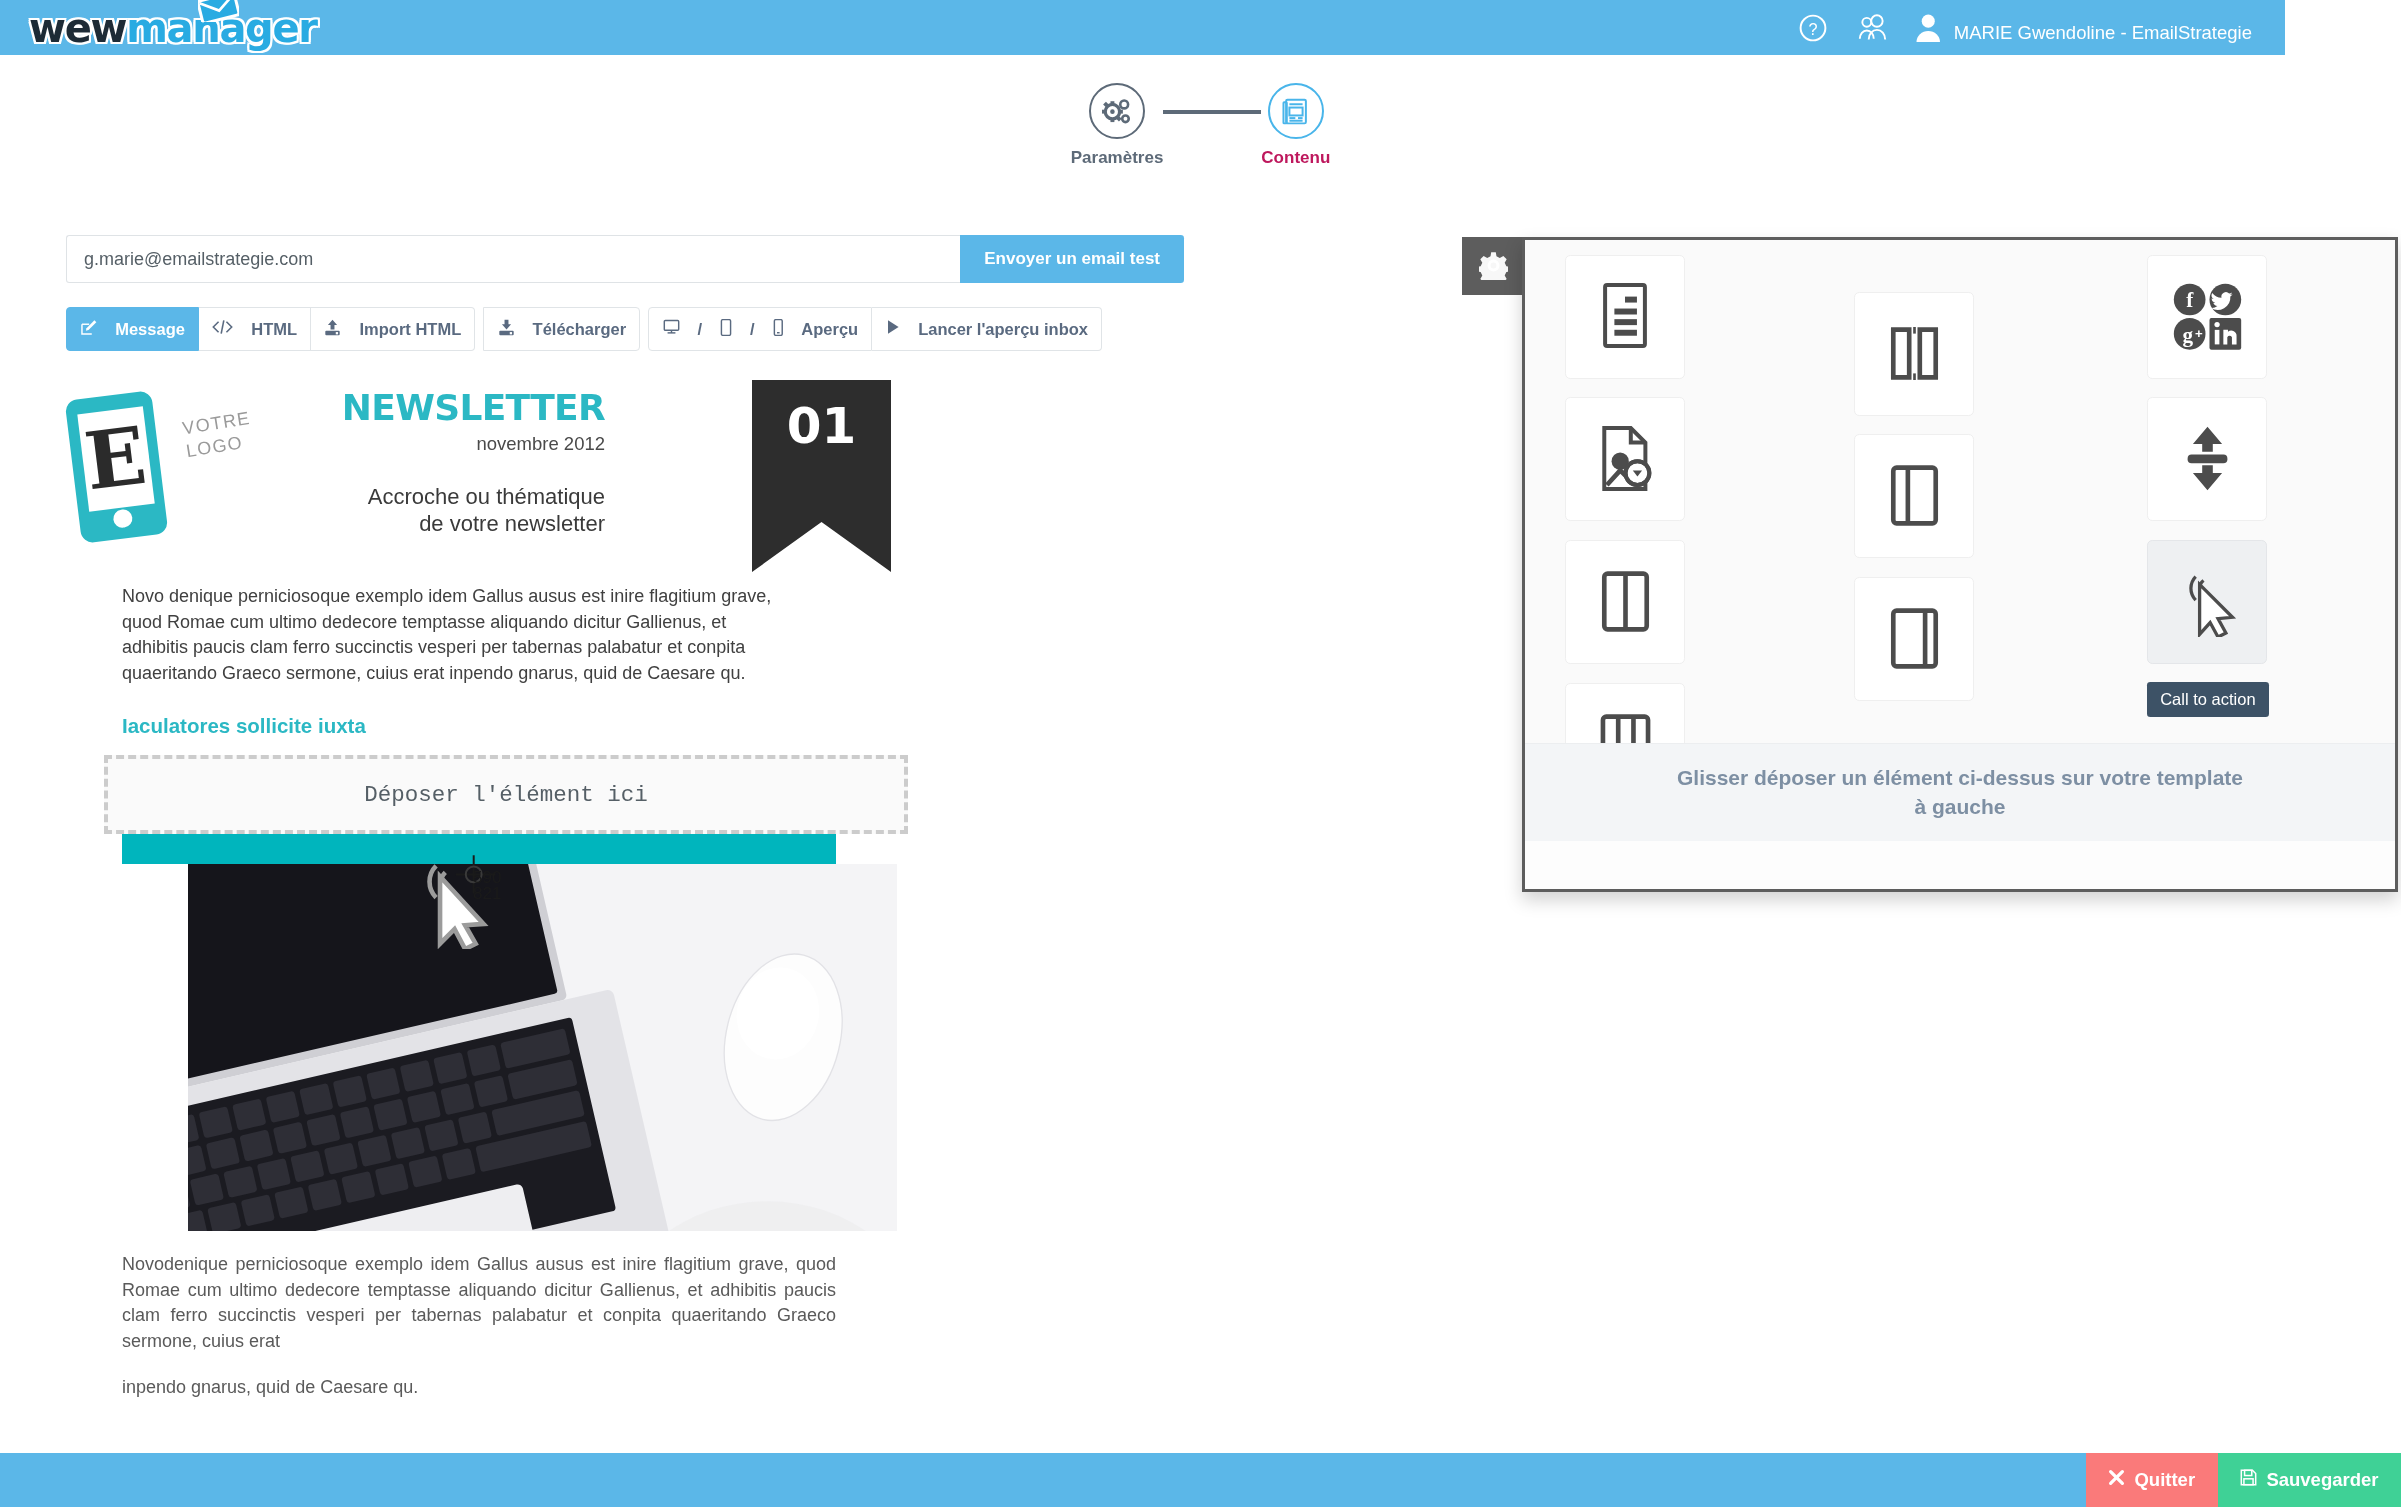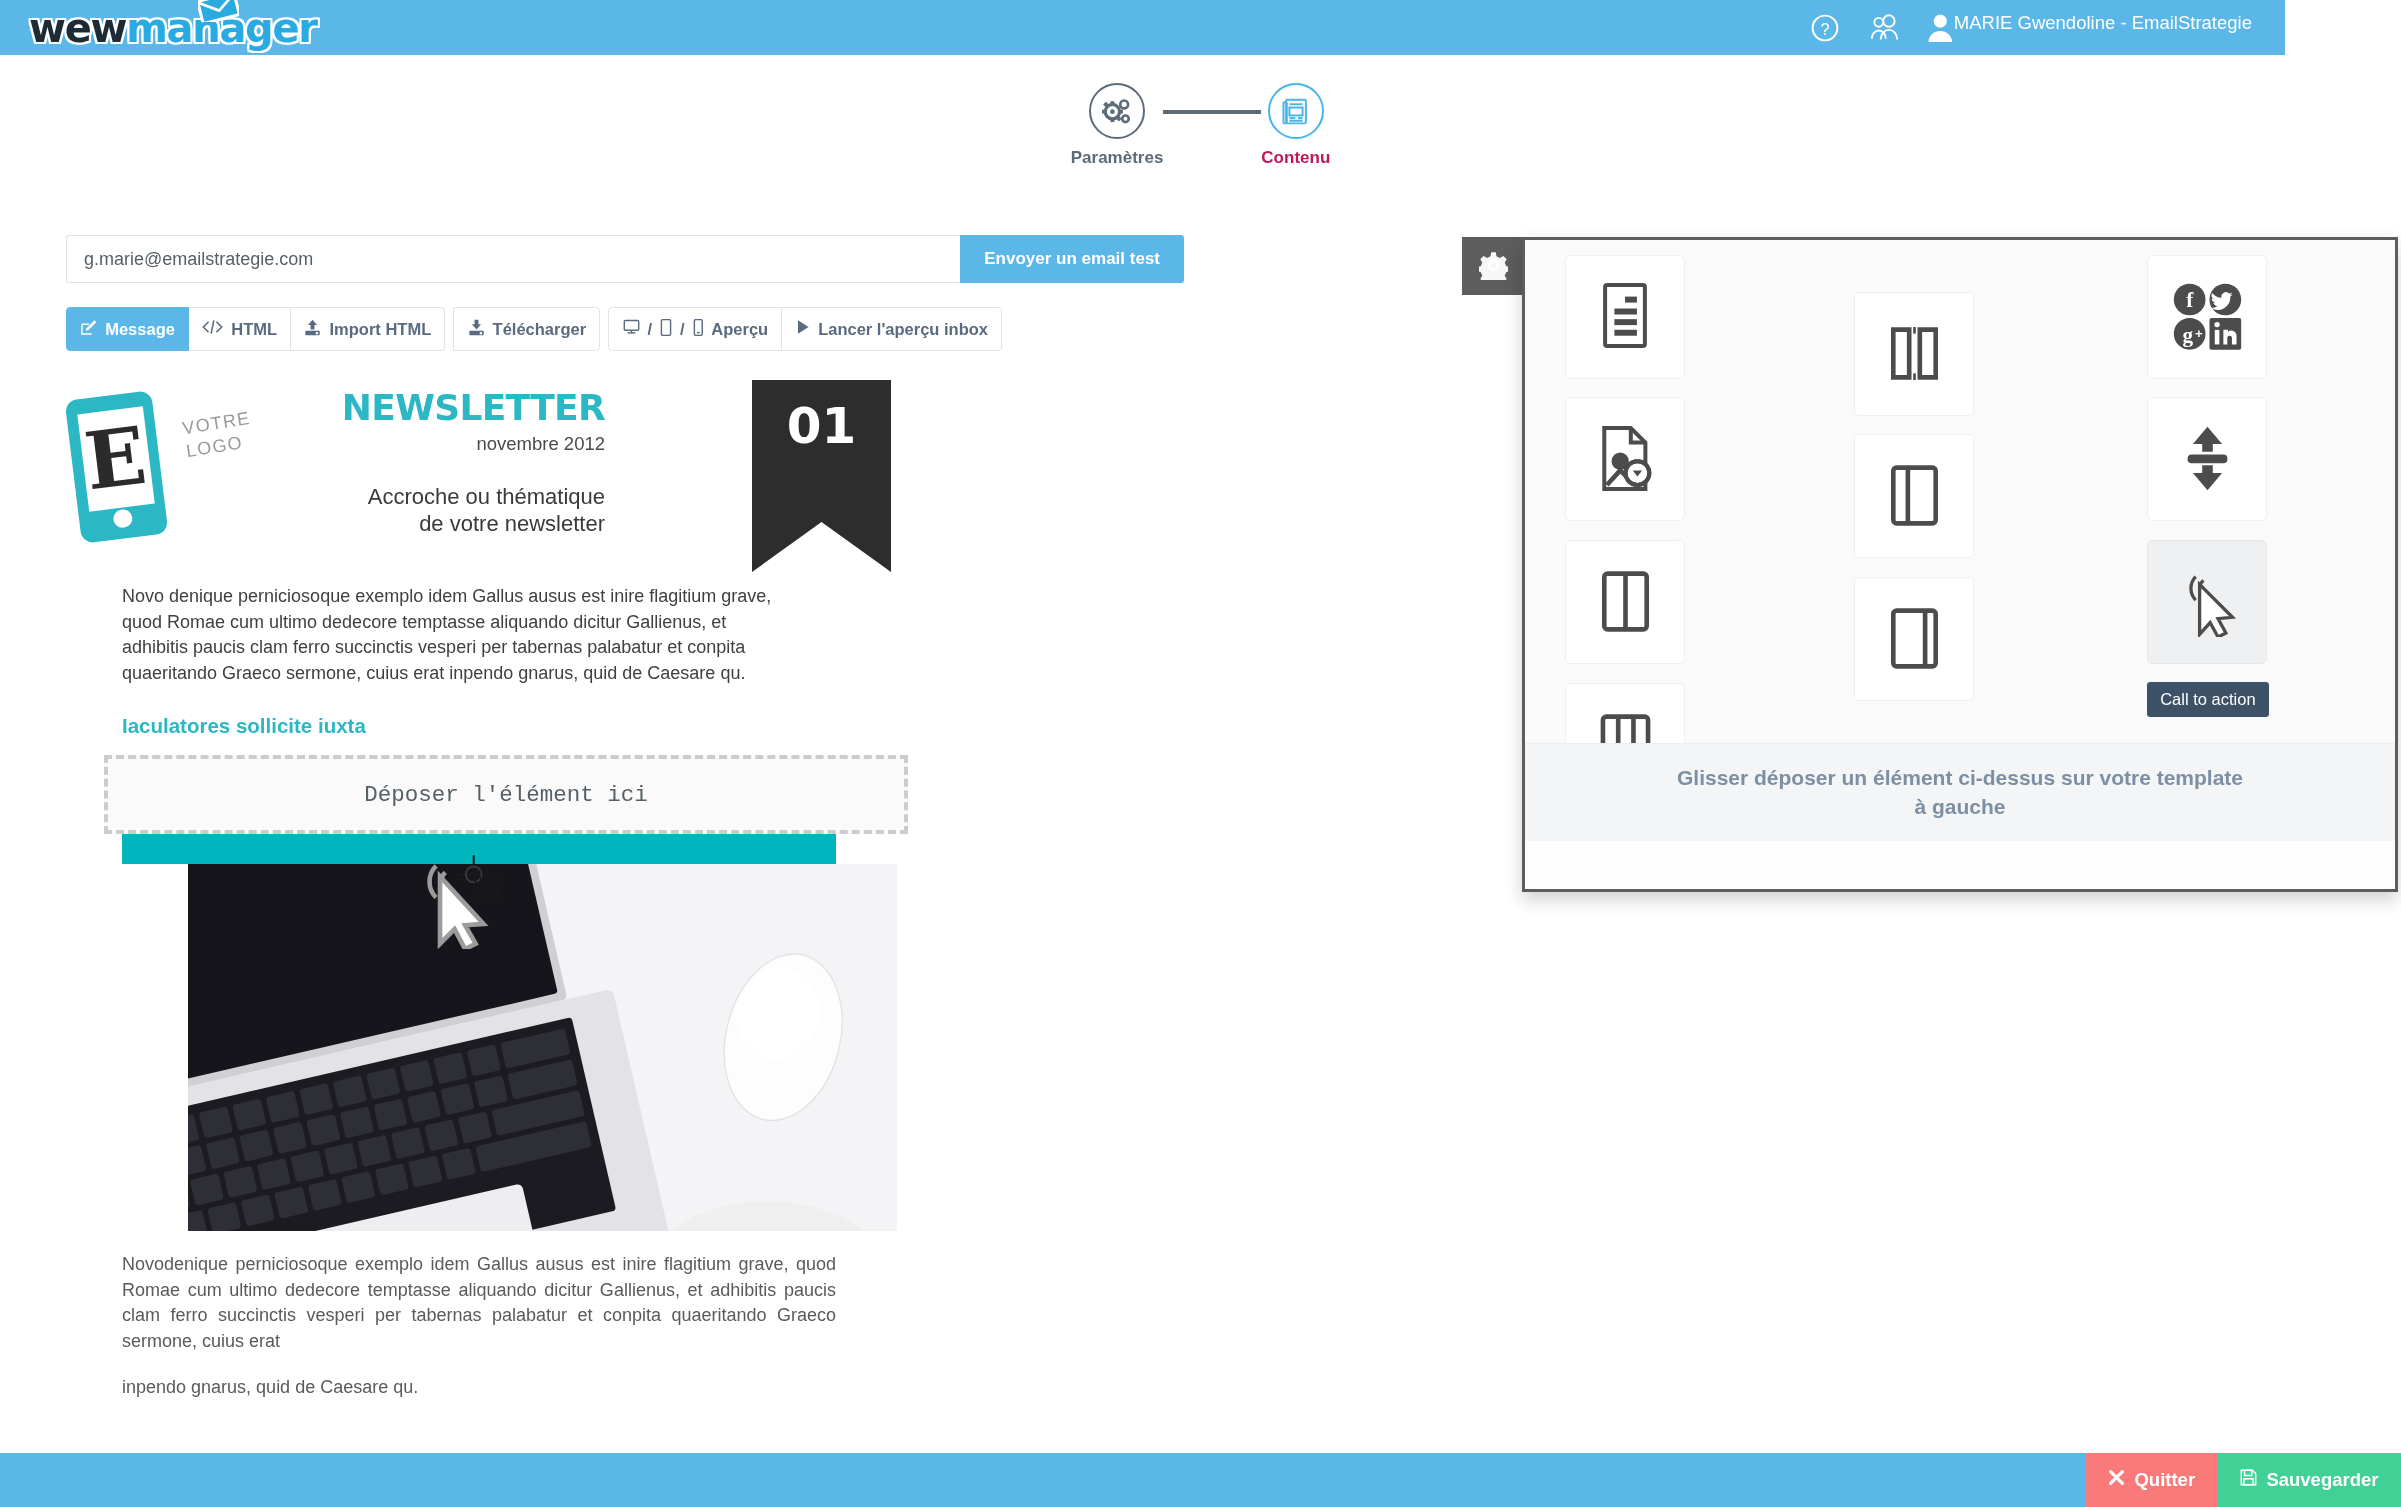--- a/index.html
+++ b/index.html
@@ -21,21 +21,21 @@
     text-shadow: -2px 0 #fff, 2px 0 #fff, 0 -2px #fff, 0 2px #fff,
                  -2px -2px #fff, 2px 2px #fff, 2px -2px #fff, -2px 2px #fff;
   }
   .logo-text .dark { color: #1d2b36; }
   .logo-text .blue { color: #29abe2; }
   .logo-env { position: absolute; left: 169px; top: -10.6px; }
   .header-right {
     margin-left: auto; display: flex; align-items: center; gap: 26.5px; margin-right: 33px;
   }
   .hicon { width: 33px; height: 33px; display: flex; align-items: center; justify-content: center; cursor: pointer; }
-  .user-block { display: flex; align-items: flex-start; gap: 0; cursor: pointer; }
+  .user-block { display: flex; align-items: flex-end; gap: 12px; cursor: pointer; }
   .user-name { color: #ffffff; font-size: 18.5px; }
 
   
   .stepper {
     position: absolute; top: 83px; left: 0; width: 2401px;
     display: flex; justify-content: center; align-items: flex-start;
   }
   .step { display: flex; flex-direction: column; align-items: center; cursor: pointer; }
   .step-circle {
     width: 56px; height: 56px; border-radius: 50%;
@@ -56,21 +56,21 @@
     font-family: "Liberation Sans", sans-serif;
   }
   .email-btn {
     background: #5bb7e8; color: #fff; border: none; font-size: 17px; font-weight: bold;
     padding: 0 24px; border-radius: 0 3.3px 3.3px 0; cursor: pointer;
     font-family: "Liberation Sans", sans-serif;
   }
 
   .toolbar { display: flex; margin-top: 24px; height: 44px; }
   .tbtn {
-    display: flex; align-items: center; gap: 8px;
+    display: flex; align-items: center; gap: 18px;
     border: 1.3px solid #e0e4e7; background: #fff; color: #5a6a80;
     font-size: 16.5px; font-weight: bold; padding: 0 13.2px; cursor: pointer;
     font-family: "Liberation Sans", sans-serif; white-space: nowrap;
   }
   .tbtn + .tbtn { border-left: none; }
   .tbtn.first { border-radius: 4px 0 0 4px; }
   .tbtn.active { background: #5bb7e8; color: #fff; border-color: #5bb7e8; }
   .tgap { width: 8px; }
   .tbtn.sep-start { border-left: 1.3px solid #e0e4e7; border-radius: 4px 0 0 4px; }
   .tbtn.rnd-end { border-radius: 0 4px 4px 0; }

